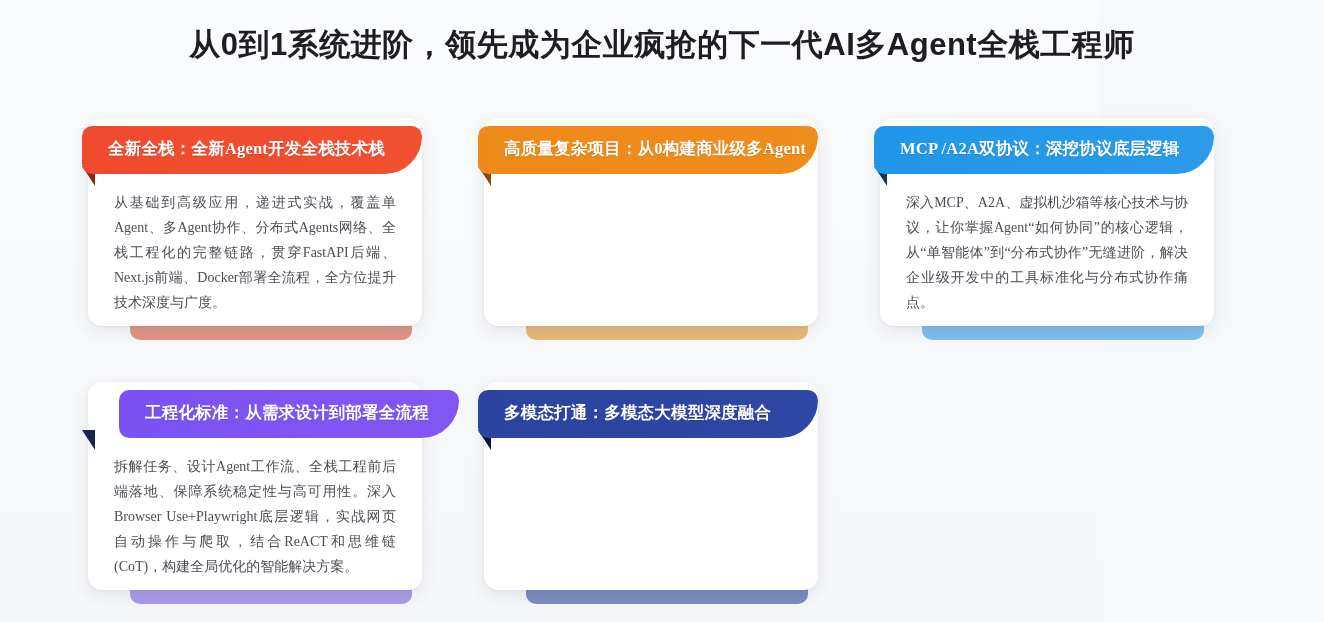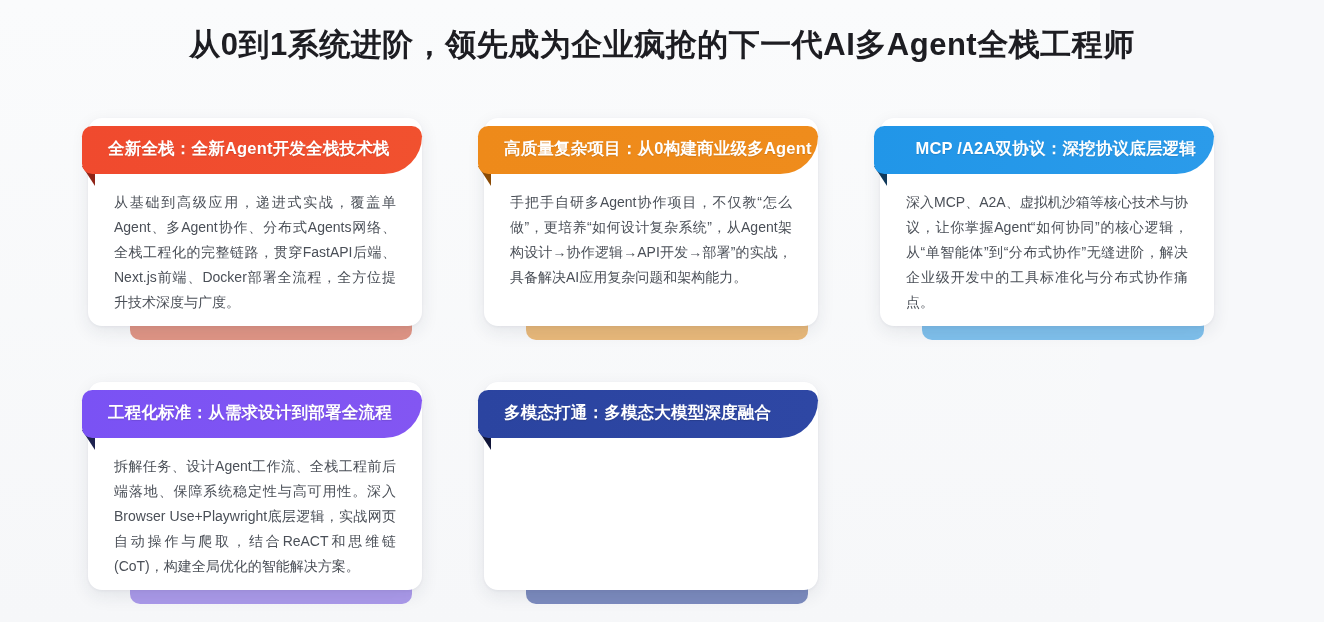--- a/index.html
+++ b/index.html
@@ -47,20 +47,21 @@
     grid-template-columns: repeat(3, 340px);
     grid-template-rows: 212px 212px;
     column-gap: 56px;
     row-gap: 52px;
   }
 
   .card {
     position: relative;
     width: 340px;
     height: 212px;
+    font-family: Liberation Serif, serif;
   }
 
   
   .card-underbar {
     position: absolute;
     left: 48px;
     right: 10px;
     bottom: -10px;
     height: 22px;
     border-radius: 0 0 10px 10px;
@@ -151,39 +152,38 @@
       <div class="card-desc">从基础到高级应用，递进式实战，覆盖单Agent、多Agent协作、分布式Agents网络、全栈工程化的完整链路，贯穿FastAPI后端、Next.js前端、Docker部署全流程，全方位提升技术深度与广度。</div>
     </div>
 
     <div class="card">
       <div class="card-underbar" style="background: rgb(233, 185, 122);"></div>
       <div class="card-body"></div>
       <div class="ribbon-fold" style="background: rgb(138, 74, 5);"></div>
       <div class="ribbon" style="background: linear-gradient(90deg, rgb(238, 138, 26) 0%, rgb(239, 140, 28) 100%); text-align: right;">
         <span class="ribbon-label">高质量复杂项目：从0构建商业级多Agent</span>
       </div>
-      <div class="card-desc">手把手自研多Agent协作项目，不仅教“怎么做”，更培养“如何设计复杂系统”，从Agent架构设计→协作逻辑→API开发→部署”的实战，具备解决AI应用复杂问题和架构能力。</div>
     </div>
 
 
     <div class="card">
       <div class="card-underbar" style="background: rgb(127, 192, 236);"></div>
       <div class="card-body"></div>
       <div class="ribbon-fold" style="background: rgb(16, 57, 91);"></div>
-      <div class="ribbon" style="background: linear-gradient(90deg, rgb(33, 150, 232) 0%, rgb(43, 155, 234) 100%); justify-content: flex-end;">
+      <div class="ribbon" style="background: linear-gradient(90deg, rgb(33, 150, 232) 0%, rgb(43, 155, 234) 100%);">
         <span class="ribbon-label">MCP /A2A双协议：深挖协议底层逻辑</span>
       </div>
       <div class="card-desc">深入MCP、A2A、虚拟机沙箱等核心技术与协议，让你掌握Agent“如何协同”的核心逻辑，从“单智能体”到“分布式协作”无缝进阶，解决企业级开发中的工具标准化与分布式协作痛点。</div>
     </div>
 
     <div class="card">
       <div class="card-underbar" style="background: rgb(171, 154, 234);"></div>
       <div class="card-body"></div>
       <div class="ribbon-fold" style="background: rgb(30, 34, 80);"></div>
-      <div class="ribbon" style="background: linear-gradient(90deg, rgb(122, 82, 244) 0%, rgb(131, 86, 242) 100%);">
+      <div class="ribbon" style="background: linear-gradient(90deg, rgb(122, 82, 244) 0%, rgb(131, 86, 242) 100%); margin-left: 37px;">
         <span class="ribbon-label">工程化标准：从需求设计到部署全流程</span>
       </div>
       <div class="card-desc">拆解任务、设计Agent工作流、全栈工程前后端落地、保障系统稳定性与高可用性。深入Browser Use+Playwright底层逻辑，实战网页自动操作与爬取，结合ReACT和思维链(CoT)，构建全局优化的智能解决方案。</div>
     </div>
 
     <div class="card">
       <div class="card-underbar" style="background: rgb(124, 139, 190);"></div>
       <div class="card-body"></div>
       <div class="ribbon-fold" style="background: rgb(16, 21, 56);"></div>
       <div class="ribbon" style="background: linear-gradient(90deg, rgb(43, 68, 160) 0%, rgb(46, 71, 164) 100%);">

